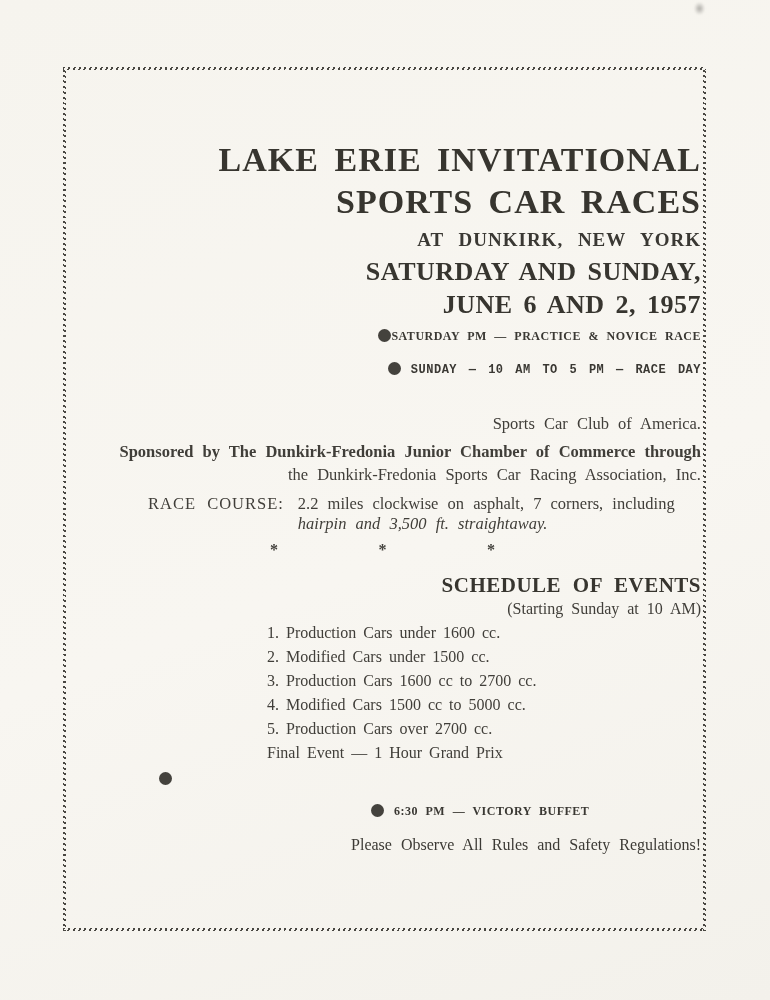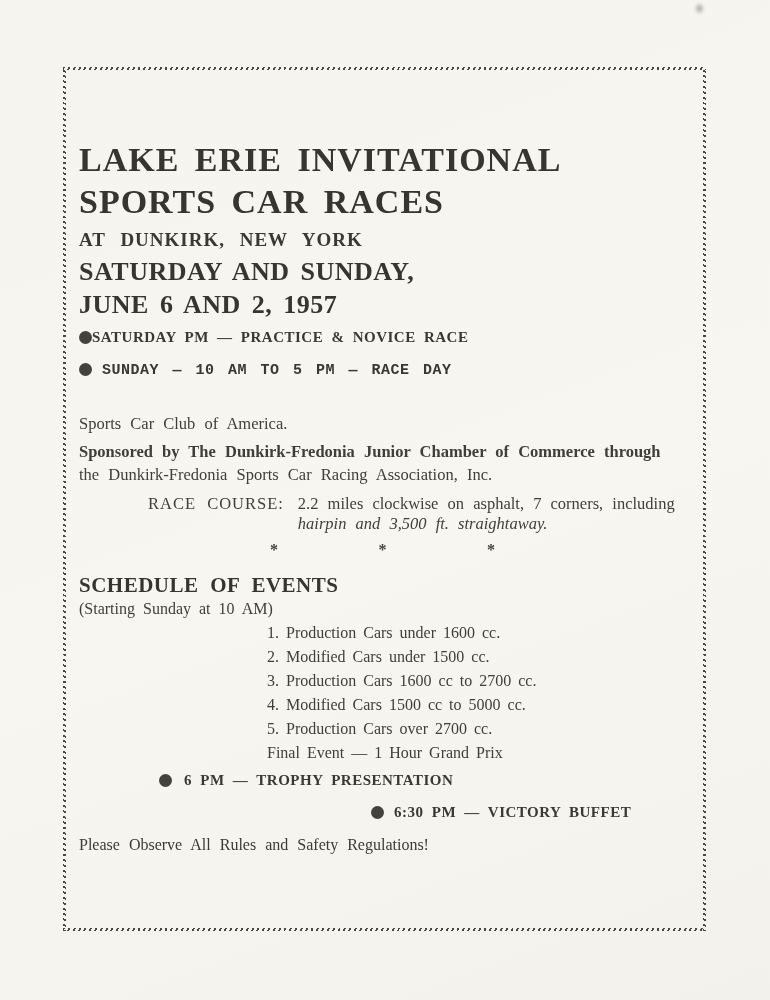--- a/index.html
+++ b/index.html
@@ -5,30 +5,30 @@
   html,body{margin:0;padding:0;background:#efede8;}
   .page{
     position:relative;
     width:770px;height:1000px;
     background:linear-gradient(160deg,#f6f4ee 0%,#f8f6f1 55%,#f3f1eb 100%);
     font-family:"Liberation Serif","DejaVu Serif",serif;
     color:#3e3c38;
     overflow:hidden;
   }
   .abs{position:absolute;}
-  .centered{left:79px;width:644px;text-align:left;}
+  .centered{left:57px;width:644px;text-align:right;}
   
   .rope-h{position:absolute;height:3px;
     background:repeating-linear-gradient(115deg,#494742 0 1.8px,rgba(0,0,0,0) 1.8px 4.9px);}
   .rope-v{position:absolute;width:3px;
     background:repeating-linear-gradient(25deg,#494742 0 1.8px,rgba(0,0,0,0) 1.8px 4.9px);}
   .title{font-weight:bold;font-size:34px;letter-spacing:1px;color:#37352f;word-spacing:6px;}
   .location{font-weight:bold;font-size:19px;letter-spacing:1px;word-spacing:9px;color:#3a3833;}
   .datehead{font-weight:bold;font-size:26px;letter-spacing:0.5px;word-spacing:4px;color:#37352f;}
-  .bulletline{font-weight:bold;font-size:15px;letter-spacing:0.5px;word-spacing:4px;color:#3a3833;white-space:nowrap;}
+  .bulletline{font-weight:bold;font-size:12px;letter-spacing:0.5px;word-spacing:4px;color:#3a3833;white-space:nowrap;}
   .bullet{display:inline-block;width:13px;height:13px;border-radius:50%;background:#44423d;vertical-align:-2px;}
   .bodyline{font-size:16.5px;word-spacing:5px;color:#403e39;white-space:nowrap;}
   .rc-label{font-size:16.5px;letter-spacing:1px;word-spacing:6px;white-space:nowrap;color:#403e39;}
   .asterisk{font-weight:bold;font-size:16px;color:#44423d;}
   .schedhead{font-weight:bold;font-size:21px;letter-spacing:0.5px;word-spacing:6px;color:#37352f;}
   .schedsub{font-size:16px;word-spacing:4px;color:#403e39;}
   .eventlist{font-size:16px;line-height:24px;word-spacing:3px;color:#403e39;text-align:left;}
   .eventlist div{white-space:nowrap;}
   .footer{font-size:16px;word-spacing:5px;color:#3c3a35;}
   .smudge{position:absolute;left:694px;top:2px;width:11px;height:13px;border-radius:50%;
@@ -87,21 +87,21 @@
   <div class="abs eventlist" style="left:267px;top:621px;">
     <div>1. Production Cars under 1600 cc.</div>
     <div>2. Modified Cars under 1500 cc.</div>
     <div>3. Production Cars 1600 cc to 2700 cc.</div>
     <div>4. Modified Cars 1500 cc to 5000 cc.</div>
     <div>5. Production Cars over 2700 cc.</div>
     <div>Final Event — 1 Hour Grand Prix</div>
   </div>
 
   <div class="abs bulletline" style="left:159px;top:772px;">
-    <span class="bullet" style="margin-right:12px;"></span><span>6 PM — TROPHY PRESENTATION</span>
+    <span class="bullet" style="margin-right:12px;"></span>
   </div>
   <div class="abs bulletline" style="left:371px;top:804px;">
     <span class="bullet" style="margin-right:10px;"></span><span>6:30 PM — VICTORY BUFFET</span>
   </div>
 
   <div class="abs centered footer" style="top:836px;">Please Observe All Rules and Safety Regulations!</div>
 
 </div>
 
 </body></html>

